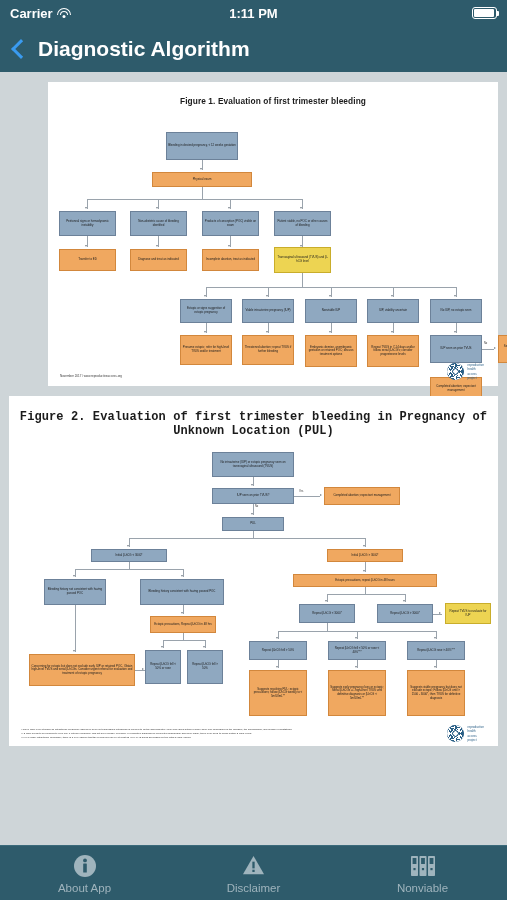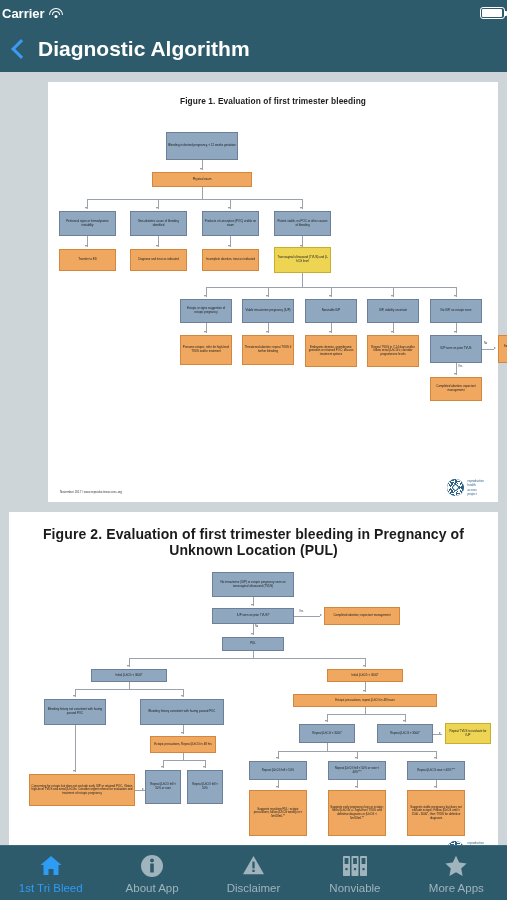--- a/index.html
+++ b/index.html
@@ -6,21 +6,21 @@
   html,body { width:507px; height:900px; }
   body {
     font-family: "Liberation Sans", sans-serif;
     background:#2e5b6b;
     overflow:hidden;
     position:relative;
   }
   
   #status-bar{
     height:26px; background:#2e5b6b; color:#fff;
-    display:flex; align-items:center; padding:0 2px;
+    display:flex; align-items:center; padding:0 10px;
     font-size:13px; font-weight:bold; position:relative;
   }
   #carrier-group{display:flex;align-items:center;gap:4px;}
   .wifi{width:14px;height:11px;position:relative;display:inline-block;}
   .wifi i{position:absolute;left:50%;transform:translateX(-50%);border:1.6px solid #fff;border-bottom:none;border-radius:50% 50% 0 0 / 100% 100% 0 0;}
   .wifi i:nth-child(1){width:14px;height:7px;top:0;}
   .wifi i:nth-child(2){width:8px;height:4px;top:3.5px;}
   .wifi i:nth-child(3){width:3px;height:3px;top:7px;border-radius:50%;background:#fff;border:none;}
   #clock{position:absolute;left:0;right:0;text-align:center;font-size:13px;font-weight:bold;pointer-events:none;}
   #battery{margin-left:auto;width:25px;height:12px;border:1.4px solid #fff;border-radius:3px;position:relative;}
@@ -39,21 +39,21 @@
   #nav-title{color:#fff;font-size:21px;font-weight:bold;margin-left:14px;}
 
   
   #content{
     position:absolute;top:72px;bottom:55px;left:0;right:0;
     background:#ced5d8; overflow:hidden;
   }
   .page{background:#fff;margin:10px 9px;padding:8px 6px 6px;position:relative;}
 
   .fig-title{text-align:center;font-weight:bold;color:#1b1b1b;font-size:8.3px;margin:6px 0 10px;letter-spacing:.1px;}
-  .fig2-title{font-size:14px;}
+  .fig2-title{font-size:12px;font-family:Liberation Mono, monospace;}
 
   
   .fc{position:relative;}
   .node{
     position:absolute;border:1px solid #5f7285;
     display:flex;align-items:center;justify-content:center;text-align:center;
     font-size:2.9px;line-height:1.22;color:#1c1c1c;padding:1px;
     overflow:hidden;
   }
   .blue{background:#8fa8c0;border-color:#6c8199;}
@@ -94,35 +94,36 @@
 
 <div id="status-bar">
   <div id="carrier-group">
     <span>Carrier</span>
     <span class="wifi">
         <i></i>
         <i></i>
         <i></i>
       </span>
   </div>
+  <div id="clock">1:11 PM</div>
   <div id="battery">
       <span></span>
     </div>
 </div>
 
 <div id="nav-bar">
   <div id="back-button">
     <span id="back-chevron"></span>
   </div>
   <div id="nav-title">Diagnostic Algorithm</div>
 </div>
 
 <div id="content">
 
-  <div class="page" style="height:420px;margin-left:48px;">
+  <div class="page" style="height:304px;margin-left:48px;">
     <div class="fig-title">Figure 1. Evaluation of first trimester bleeding</div>
 
     <div class="fc" style="height:300px;">
 
       <div class="node blue" style="left:112px;top:16px;width:72px;height:28px;">Bleeding in desired pregnancy, &lt; 12 weeks gestation</div>
       <div class="ln v" style="left:148px;top:44px;height:10px;"></div>
       <div class="arw" style="left:146.4px;top:52px;"></div>
 
       <div class="node orange" style="left:98px;top:56px;width:100px;height:15px;">Physical exam</div>
 
@@ -320,28 +321,20 @@
     </div>
 
     <div class="logo" style="bottom:4px;">
       <div class="logo-mark"></div>
       <div class="logo-text">reproductive<br>health<br>access<br>project</div>
     </div>
   </div>
 </div>
 
 <div id="tab-bar">
-  <div class="tab active">
-    <span class="tab-icon">
-      <svg width="26" height="24" viewBox="0 0 24 24" fill="#2e9bf5">
-          <path d="M12 2 L1.5 11 H4.5 V21 H9.5 V15 H14.5 V21 H19.5 V11 H22.5 Z"></path>
-        </svg>
-    </span>
-    <span class="tab-label">1st Tri Bleed</span>
-  </div>
   <div class="tab">
     <span class="tab-icon">
       <svg width="24" height="24" viewBox="0 0 24 24">
           <circle cx="12" cy="12" r="11" fill="#9fb4bd"></circle>
           <circle cx="12" cy="6.4" r="1.9" fill="#2e5b6b"></circle>
           <rect x="10.2" y="9.6" width="3.6" height="9" rx="0.4" fill="#2e5b6b"></rect>
         </svg>
     </span>
     <span class="tab-label">About App</span>
   </div>
@@ -364,21 +357,13 @@
         <rect x="2.6" y="4" width="3.8" height="6" fill="#2e5b6b"></rect>
           <rect x="11.1" y="4" width="3.8" height="6" fill="#2e5b6b"></rect>
           <rect x="19.6" y="4" width="3.8" height="6" fill="#2e5b6b"></rect>
         <rect x="3.4" y="14" width="2.2" height="2.2" fill="#2e5b6b"></rect>
           <rect x="11.9" y="14" width="2.2" height="2.2" fill="#2e5b6b"></rect>
           <rect x="20.4" y="14" width="2.2" height="2.2" fill="#2e5b6b"></rect>
       </svg>
     </span>
     <span class="tab-label">Nonviable</span>
   </div>
-  <div class="tab">
-    <span class="tab-icon">
-      <svg width="26" height="24" viewBox="0 0 24 24" fill="#9fb4bd">
-          <path d="M12 1.8 L15.2 8.6 L22.6 9.5 L17.2 14.6 L18.6 22 L12 18.3 L5.4 22 L6.8 14.6 L1.4 9.5 L8.8 8.6 Z"></path>
-        </svg>
-    </span>
-    <span class="tab-label">More Apps</span>
-  </div>
 </div>
 
 </body></html>

